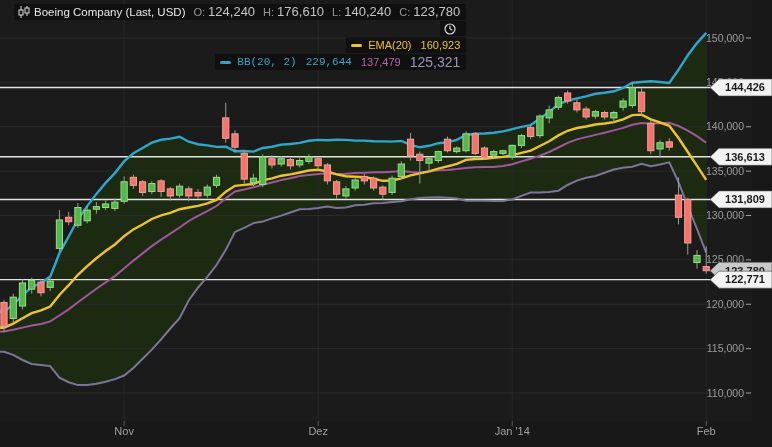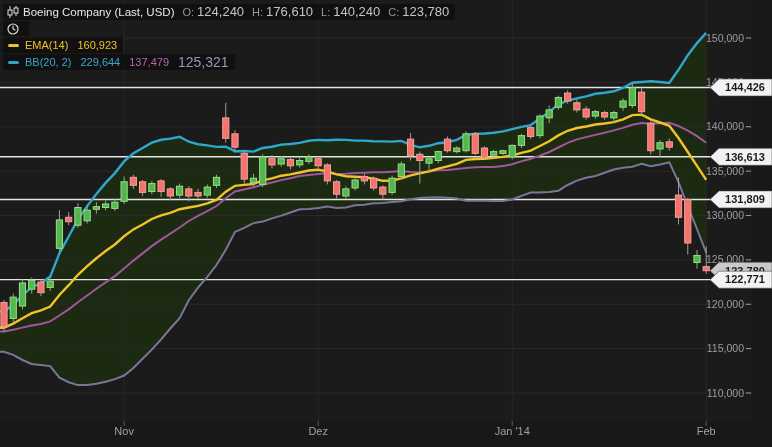--- a/index.html
+++ b/index.html
@@ -1,32 +1,32 @@
 <!DOCTYPE html>
 <html><head>
 <meta charset="utf-8">
 <style>
   html,body{margin:0;padding:0;background:#101010;}
   #app{position:relative;width:772px;height:447px;overflow:hidden;background:#1b1b1b;
        font-family:"Liberation Sans", sans-serif;}
   #chart-svg{position:absolute;left:0;top:0;}
-  .legend{position:absolute;left:3px;top:4px;display:flex;flex-direction:column;
-          align-items:flex-start;gap:1px;z-index:5;}
+  .legend{position:absolute;left:14px;top:4px;display:flex;flex-direction:column;
+          align-items:flex-end;gap:1px;z-index:5;}
   .lg-row{display:flex;align-items:center;background:rgba(8,8,8,0.58);
           padding:1px 6px 1px 3px;border-radius:1px;line-height:14px;white-space:pre;}
   .lg-title{color:#e8e8e8;font-size:11.5px;}
   .lg-lb{color:#989898;font-size:11px;margin-left:8px;}
   .lg-vl{color:#c4c4c4;font-size:13px;margin-left:3px;}
   .lg-date{color:#d8d8d8;font-size:11px;margin-left:4px;}
   .ico{display:inline-flex;width:13px;height:13px;margin-right:4px;align-items:center;justify-content:center;}
   .dash{display:inline-block;width:11px;height:3px;border-radius:2px;margin:0 6px 0 2px;}
   .dash-ema{background:#f0c32a;}
   .dash-bb{background:#2fa3c7;}
   .c-ema{color:#f0c32a;font-size:11px;}
-  .c-cyan{color:#3ba6c9;font-size:11px;}
+  .c-cyan{color:#3ba6c9;font-size:11px;font-family:Liberation Mono, monospace;}
   .c-mag{color:#bb64ae;font-size:11px;}
   .c-lav{color:#9a93b4;font-size:14px;}
   .gap{margin-left:9px;}
 </style>
 </head>
 <body>
 
 <div id="app">
   <svg id="chart-svg" width="772" height="447" viewBox="0 0 772 447">
       <rect x="0" y="0" width="772" height="447" fill="#1b1b1b"></rect>
@@ -270,21 +270,21 @@
       <span class="ico">
         <svg width="12" height="12" viewBox="0 0 12 12">
           <circle cx="6" cy="6" r="5" fill="none" stroke="#dcdcdc" stroke-width="1.2"></circle>
           <line x1="6" y1="6" x2="6" y2="2.8" stroke="#dcdcdc" stroke-width="1.2"></line>
           <line x1="6" y1="6" x2="8.4" y2="7.2" stroke="#dcdcdc" stroke-width="1.2"></line>
         </svg>
       </span>
     </div>
     <div class="lg-row">
       <span class="dash dash-ema"></span>
-      <span class="c-ema">EMA(14)</span>
+      <span class="c-ema">EMA(20)</span>
       <span class="c-ema gap">160,923</span>
     </div>
     <div class="lg-row">
       <span class="dash dash-bb"></span>
       <span class="c-cyan">BB(20, 2)</span>
       <span class="c-cyan gap">229,644</span>
       <span class="c-mag gap">137,479</span>
       <span class="c-lav gap">125,321</span>
     </div>
   </div>

